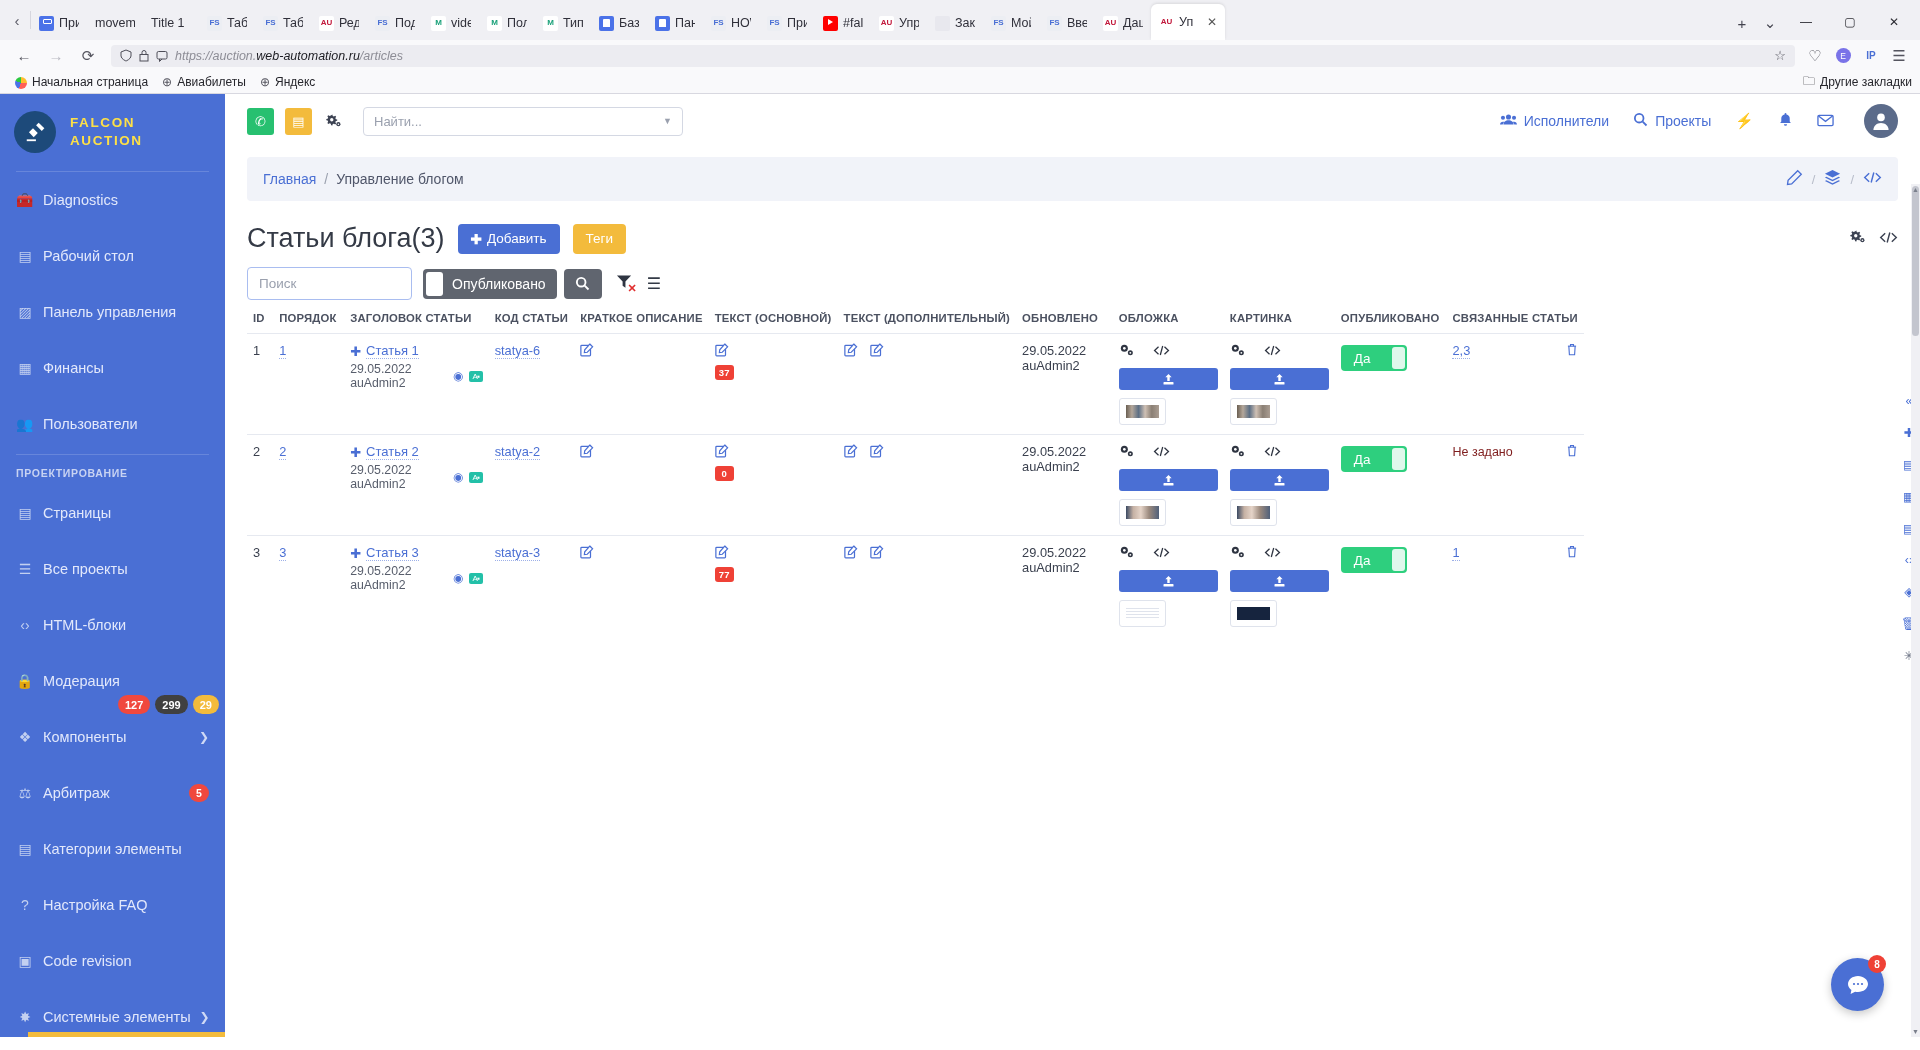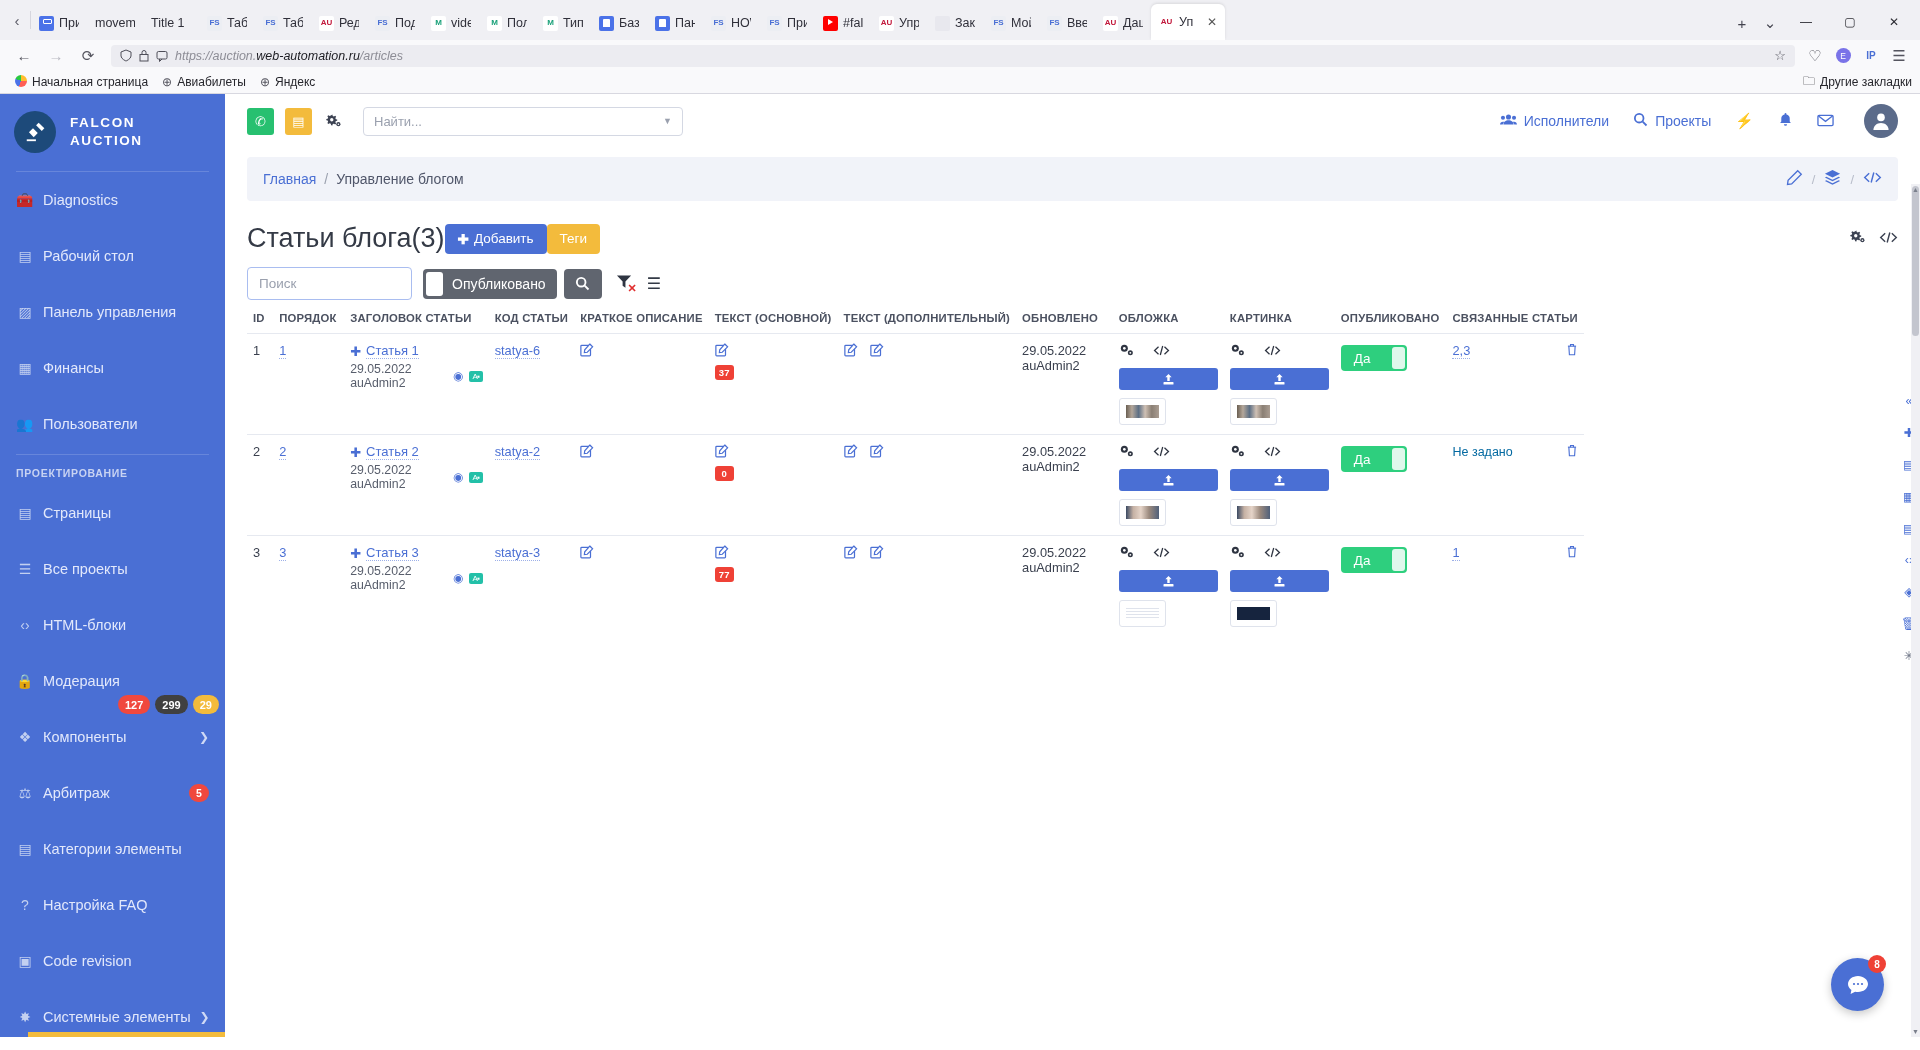--- a/index.html
+++ b/index.html
@@ -68,38 +68,38 @@
   }
   .urlbar .urltext { color:#8d8d96;font-style:italic; }
   .urlbar .urltext b { color:#1c1c22; font-weight:400; }
   .url-icons { display:flex; gap:7px; align-items:center; color:#4e4e58; font-size:12px; }
   .urlbar .star { margin-left:auto; color:#55555f; font-size:13px; }
   .nav-right { display:flex; align-items:center; gap:2px; }
   .nav-right .nav-btn { width:26px; }
   .circ-badge{width:15px;height:15px;border-radius:50%;background:#7a73e8;color:#fff;font-size:8.5px;display:flex;align-items:center;justify-content:center;}
 
   .bookmarks { height:22px; display:flex; align-items:center; gap:0; padding:0 8px; background:#f9f9fb; font-size:12px;}
-  .bm { display:flex; align-items:flex-start; gap:5px; padding:2px 7px; color:#26262c; white-space:nowrap;}
+  .bm { display:flex; align-items:flex-end; gap:5px; padding:2px 7px; color:#26262c; white-space:nowrap;}
   .bm .gicon { color:#55555f; font-size:12px; }
   .bm-fx{width:12px;height:12px;border-radius:50%;
     background:conic-gradient(#ffbd2e 0deg 90deg,#ff5f56 90deg 200deg,#4b72e8 200deg 290deg,#2ac940 290deg 360deg);}
   .bm-right{margin-left:auto;display:flex;align-items:center;gap:5px;color:#26262c;}
   .chrome-sep { height:1px; background:#d8d8e0; }
 
   
   .app { display:flex; width:1920px; height:943px; }
 
   
   .sidebar { width:225px; background:#4a6fd4; flex:0 0 auto; position:relative; overflow:hidden;}
   .brand { display:flex; align-items:center; gap:14px; padding:17px 16px 16px 14px; }
   .brand-logo {
     width:42px;height:42px;border-radius:50%;background:#1d4a7a;flex:0 0 auto;
     display:flex;align-items:center;justify-content:center;color:#fff;font-size:20px;
   }
-  .brand-name { color:#ffffff; font-weight:bold; font-size:13.5px; letter-spacing:1.6px; line-height:1.35; }
+  .brand-name { color:#fde047; font-weight:bold; font-size:13.5px; letter-spacing:1.6px; line-height:1.35; }
   .side-div { height:1px; background:rgba(255,255,255,.16); margin:2px 16px 0 16px; }
   .nav-item {
     display:flex; align-items:center; gap:9px; padding:0 16px; height:56px;
     color:#e2e8fb; font-size:14.5px; white-space:nowrap; position:relative;
   }
   .nav-item .ic { width:18px; text-align:center; color:#c3d0f0; font-size:14px; flex:0 0 auto; }
   .nav-item .chev { margin-left:auto; color:#cfd9f5; font-size:12px; }
   .side-head {
     color:#c8d3f2; font-size:10.5px; font-weight:bold; letter-spacing:.7px;
     padding:12px 16px 6px 16px; text-transform:uppercase;
@@ -135,21 +135,21 @@
   .content { padding:0 22px; }
   .breadcrumb-bar {
     background:#f1f3f9; border-radius:4px; height:44px; display:flex;
     align-items:center; padding:0 16px; font-size:14px; color:#50566a; margin-top:9px;
   }
   .breadcrumb-bar a{color:#4a6fd4;text-decoration:none;}
   .breadcrumb-bar .sep{margin:0 8px;color:#9aa0ae;}
   .bc-actions{margin-left:auto;display:flex;align-items:center;gap:9px;color:#4a6fd4;font-size:15px;}
   .bc-actions .slash{color:#b7bcc9;font-size:13px;}
 
-  .page-head { display:flex; align-items:center; margin:22px 0 0 0;}
+  .page-head { display:flex; align-items:center; gap:13px; margin:22px 0 0 0;}
   .page-title { font-size:27px; color:#343a46; font-weight:400; }
   .btn {
     border:none;border-radius:4px;height:30px;display:inline-flex;align-items:center;
     gap:5px;padding:0 13px;font-size:13.5px;color:#fff;font-family:inherit;
   }
   .btn-primary{background:#4a6fd4;} .btn-warn{background:#f3bb3c;}
   .head-right{margin-left:auto;display:flex;gap:13px;color:#3c4252;font-size:15px;align-items:center;}
 
   .toolbar { display:flex; align-items:center; gap:0; margin-top:13px; }
   .tb-input {
@@ -188,21 +188,21 @@
   .img-tools{display:flex;gap:19px;color:#333a46;font-size:13px;align-items:center;}
   .upload-btn{width:99px;height:22px;background:#4a6fd4;border-radius:3px;display:flex;align-items:center;justify-content:center;color:#fff;font-size:12px;margin-top:8px;}
   .thumb{width:47px;height:27px;border:1px solid #dfe3ec;border-radius:3px;margin-top:8px;display:flex;align-items:center;justify-content:center;overflow:hidden;background:#fff;}
   .thumb .inner{width:33px;height:13px;}
   .th-a{background:linear-gradient(90deg,#6a5f52 0%,#b4a79a 18%,#5d6f84 38%,#cfc0b4 58%,#8a7f74 78%,#aa9d92 100%);}
   .th-b{background:linear-gradient(90deg,#3b4a63 0%,#c5b1a4 22%,#e5d4c8 45%,#9b8a7e 70%,#50607a 100%);}
   .th-c{background:repeating-linear-gradient(0deg,#fff 0 2px,#dfe3ec 2px 3px);}
   .th-d{background:#16243e;}
   .yes-toggle{width:66px;height:26px;background:#2ecf7e;border-radius:4px;display:flex;align-items:center;color:#fff;font-size:13.5px;padding-left:13px;position:relative;}
   .yes-toggle .k{position:absolute;right:2px;top:2px;width:13px;height:22px;background:#fff;border-radius:3px;opacity:.85;}
-  .rel-red{color:#0369a1;font-size:12.5px;}
+  .rel-red{color:#7f1d1d;font-size:12.5px;}
   .trash{color:#4a6fd4;font-size:13px;}
 
   
   .rail { position:absolute; right:0; top:300px; width:22px; display:flex; flex-direction:column;
     align-items:center; gap:17px; color:#4a6fd4; font-size:12.5px; }
   .rail .g{color:#6f7687;}
   .scroll-track{position:absolute;right:0;top:90px;width:9px;bottom:0;background:#f0f0f4;}
   .scroll-thumb{position:absolute;right:1px;top:92px;width:7px;height:150px;background:#c3c5ce;border-radius:4px;}
   .scroll-arrow{position:absolute;right:0;width:9px;text-align:center;font-size:7px;color:#7a7f8c;}
 

